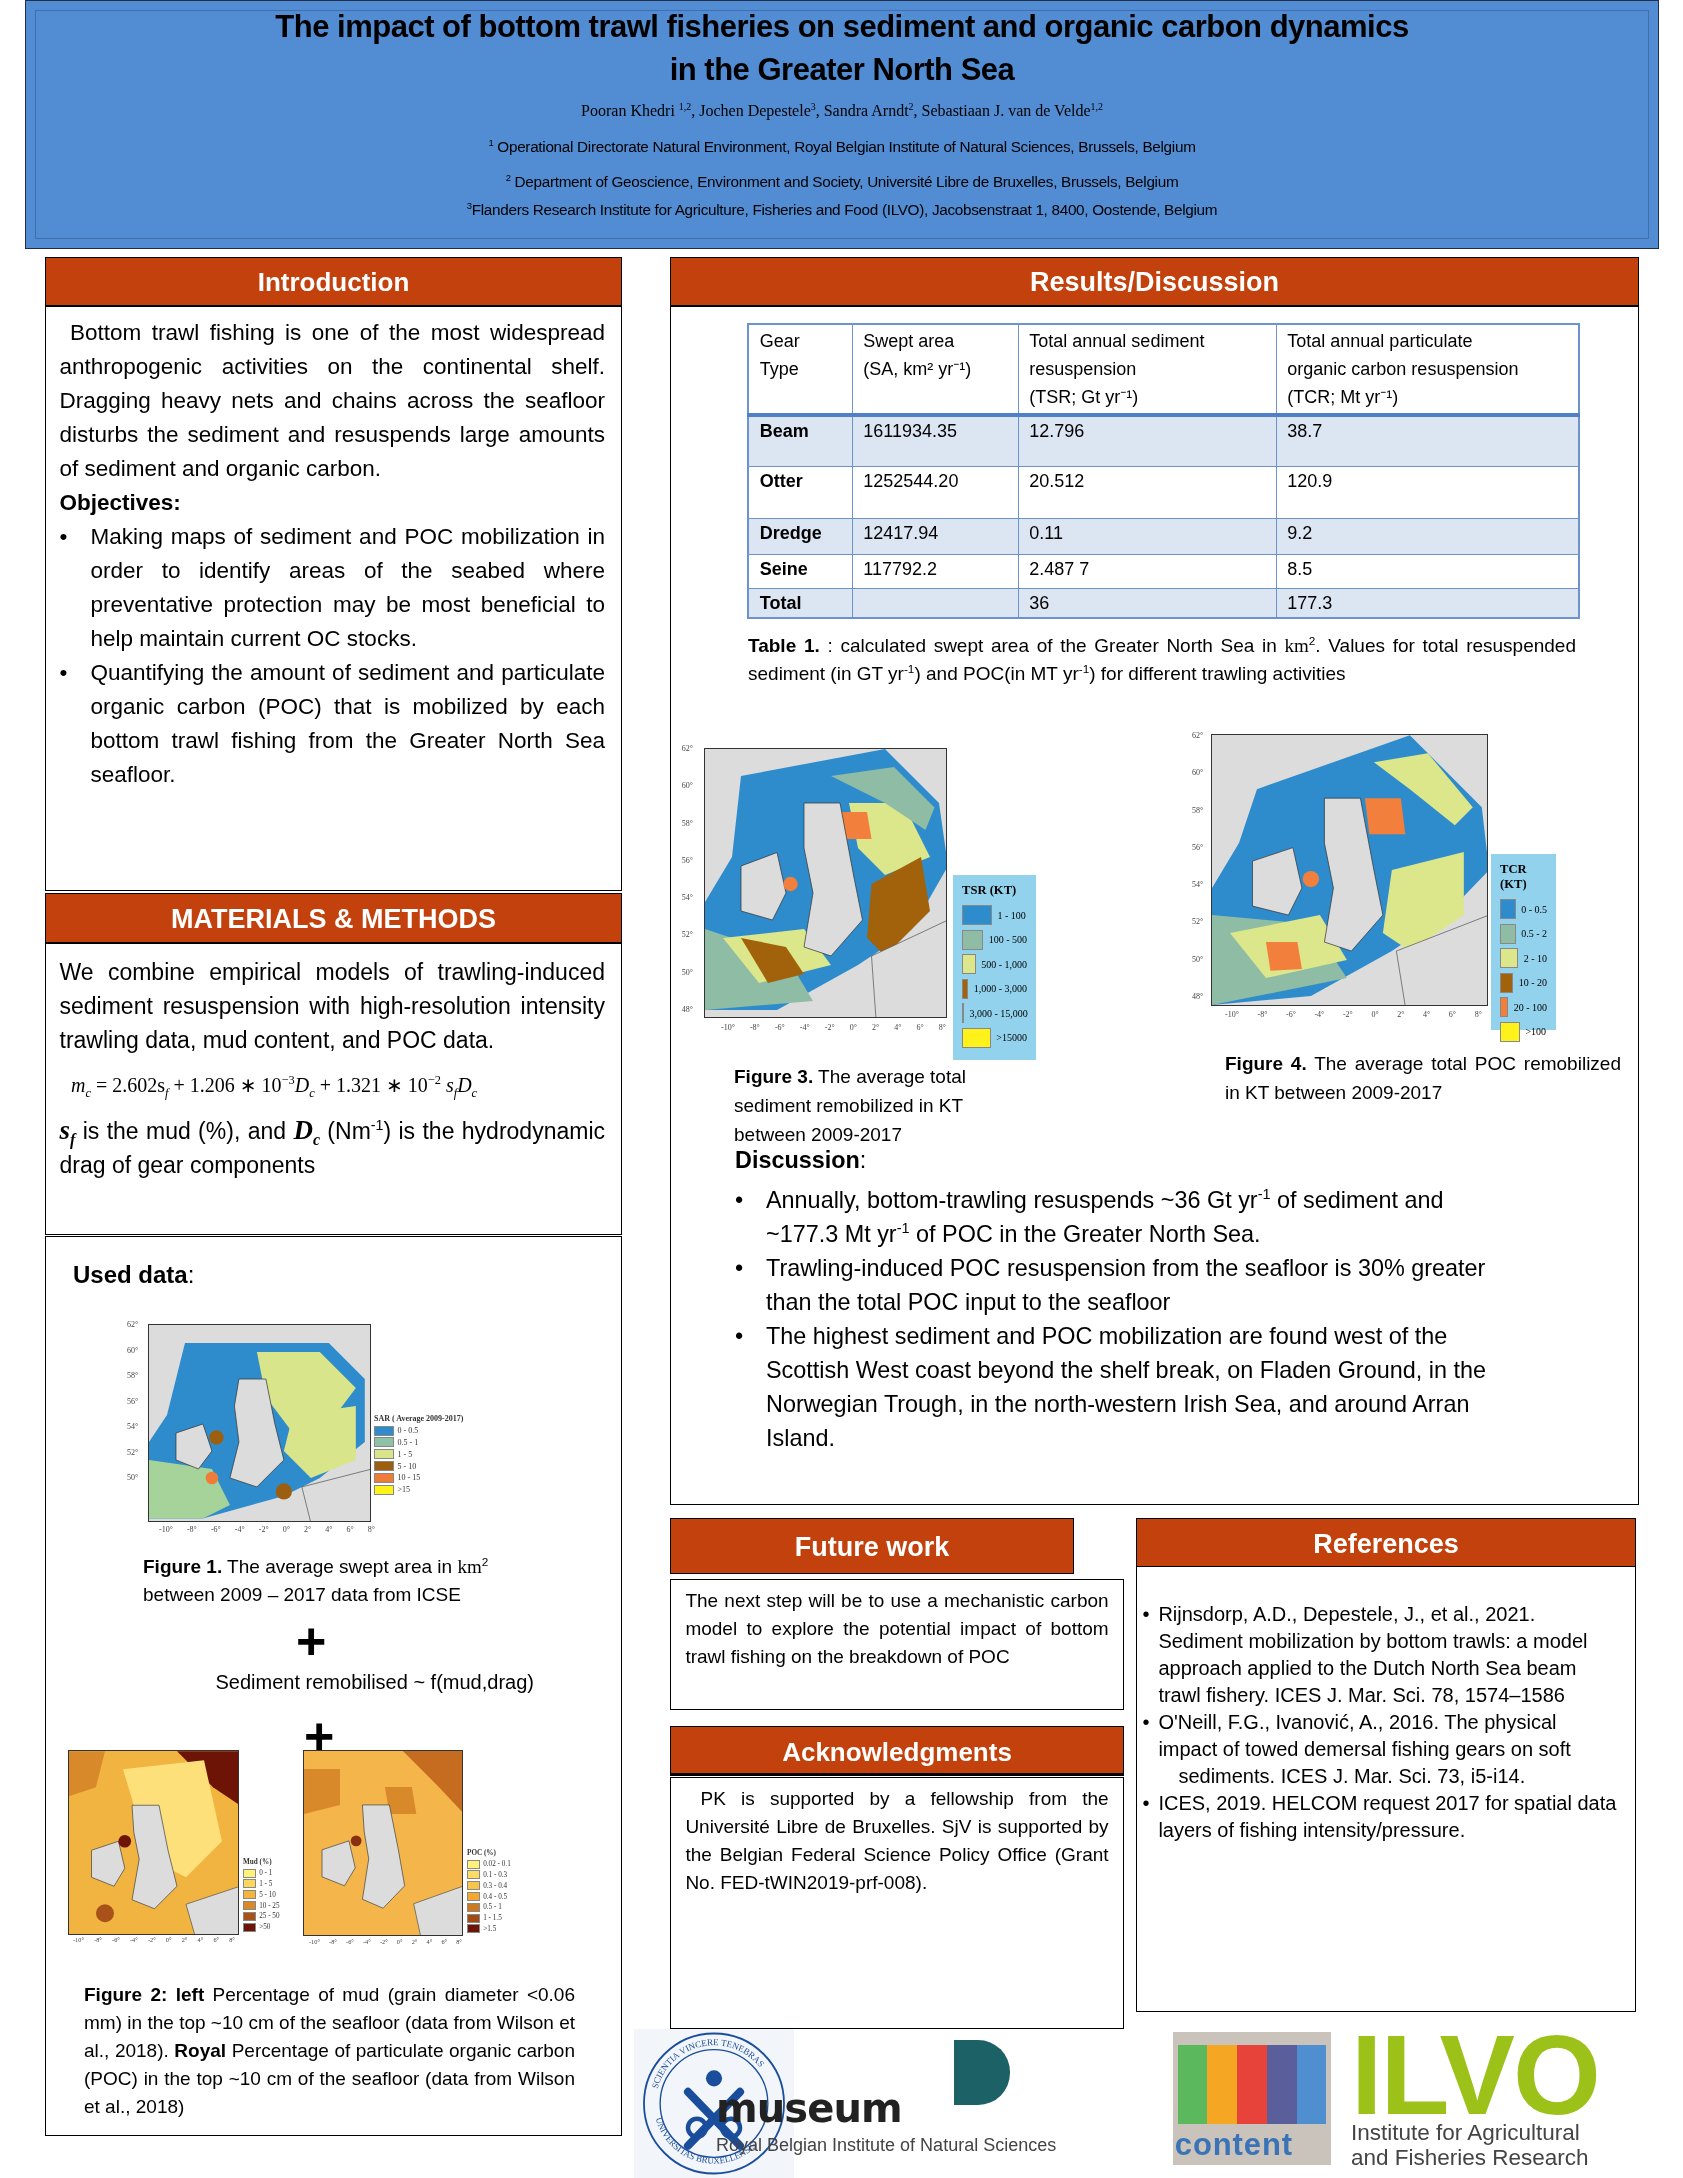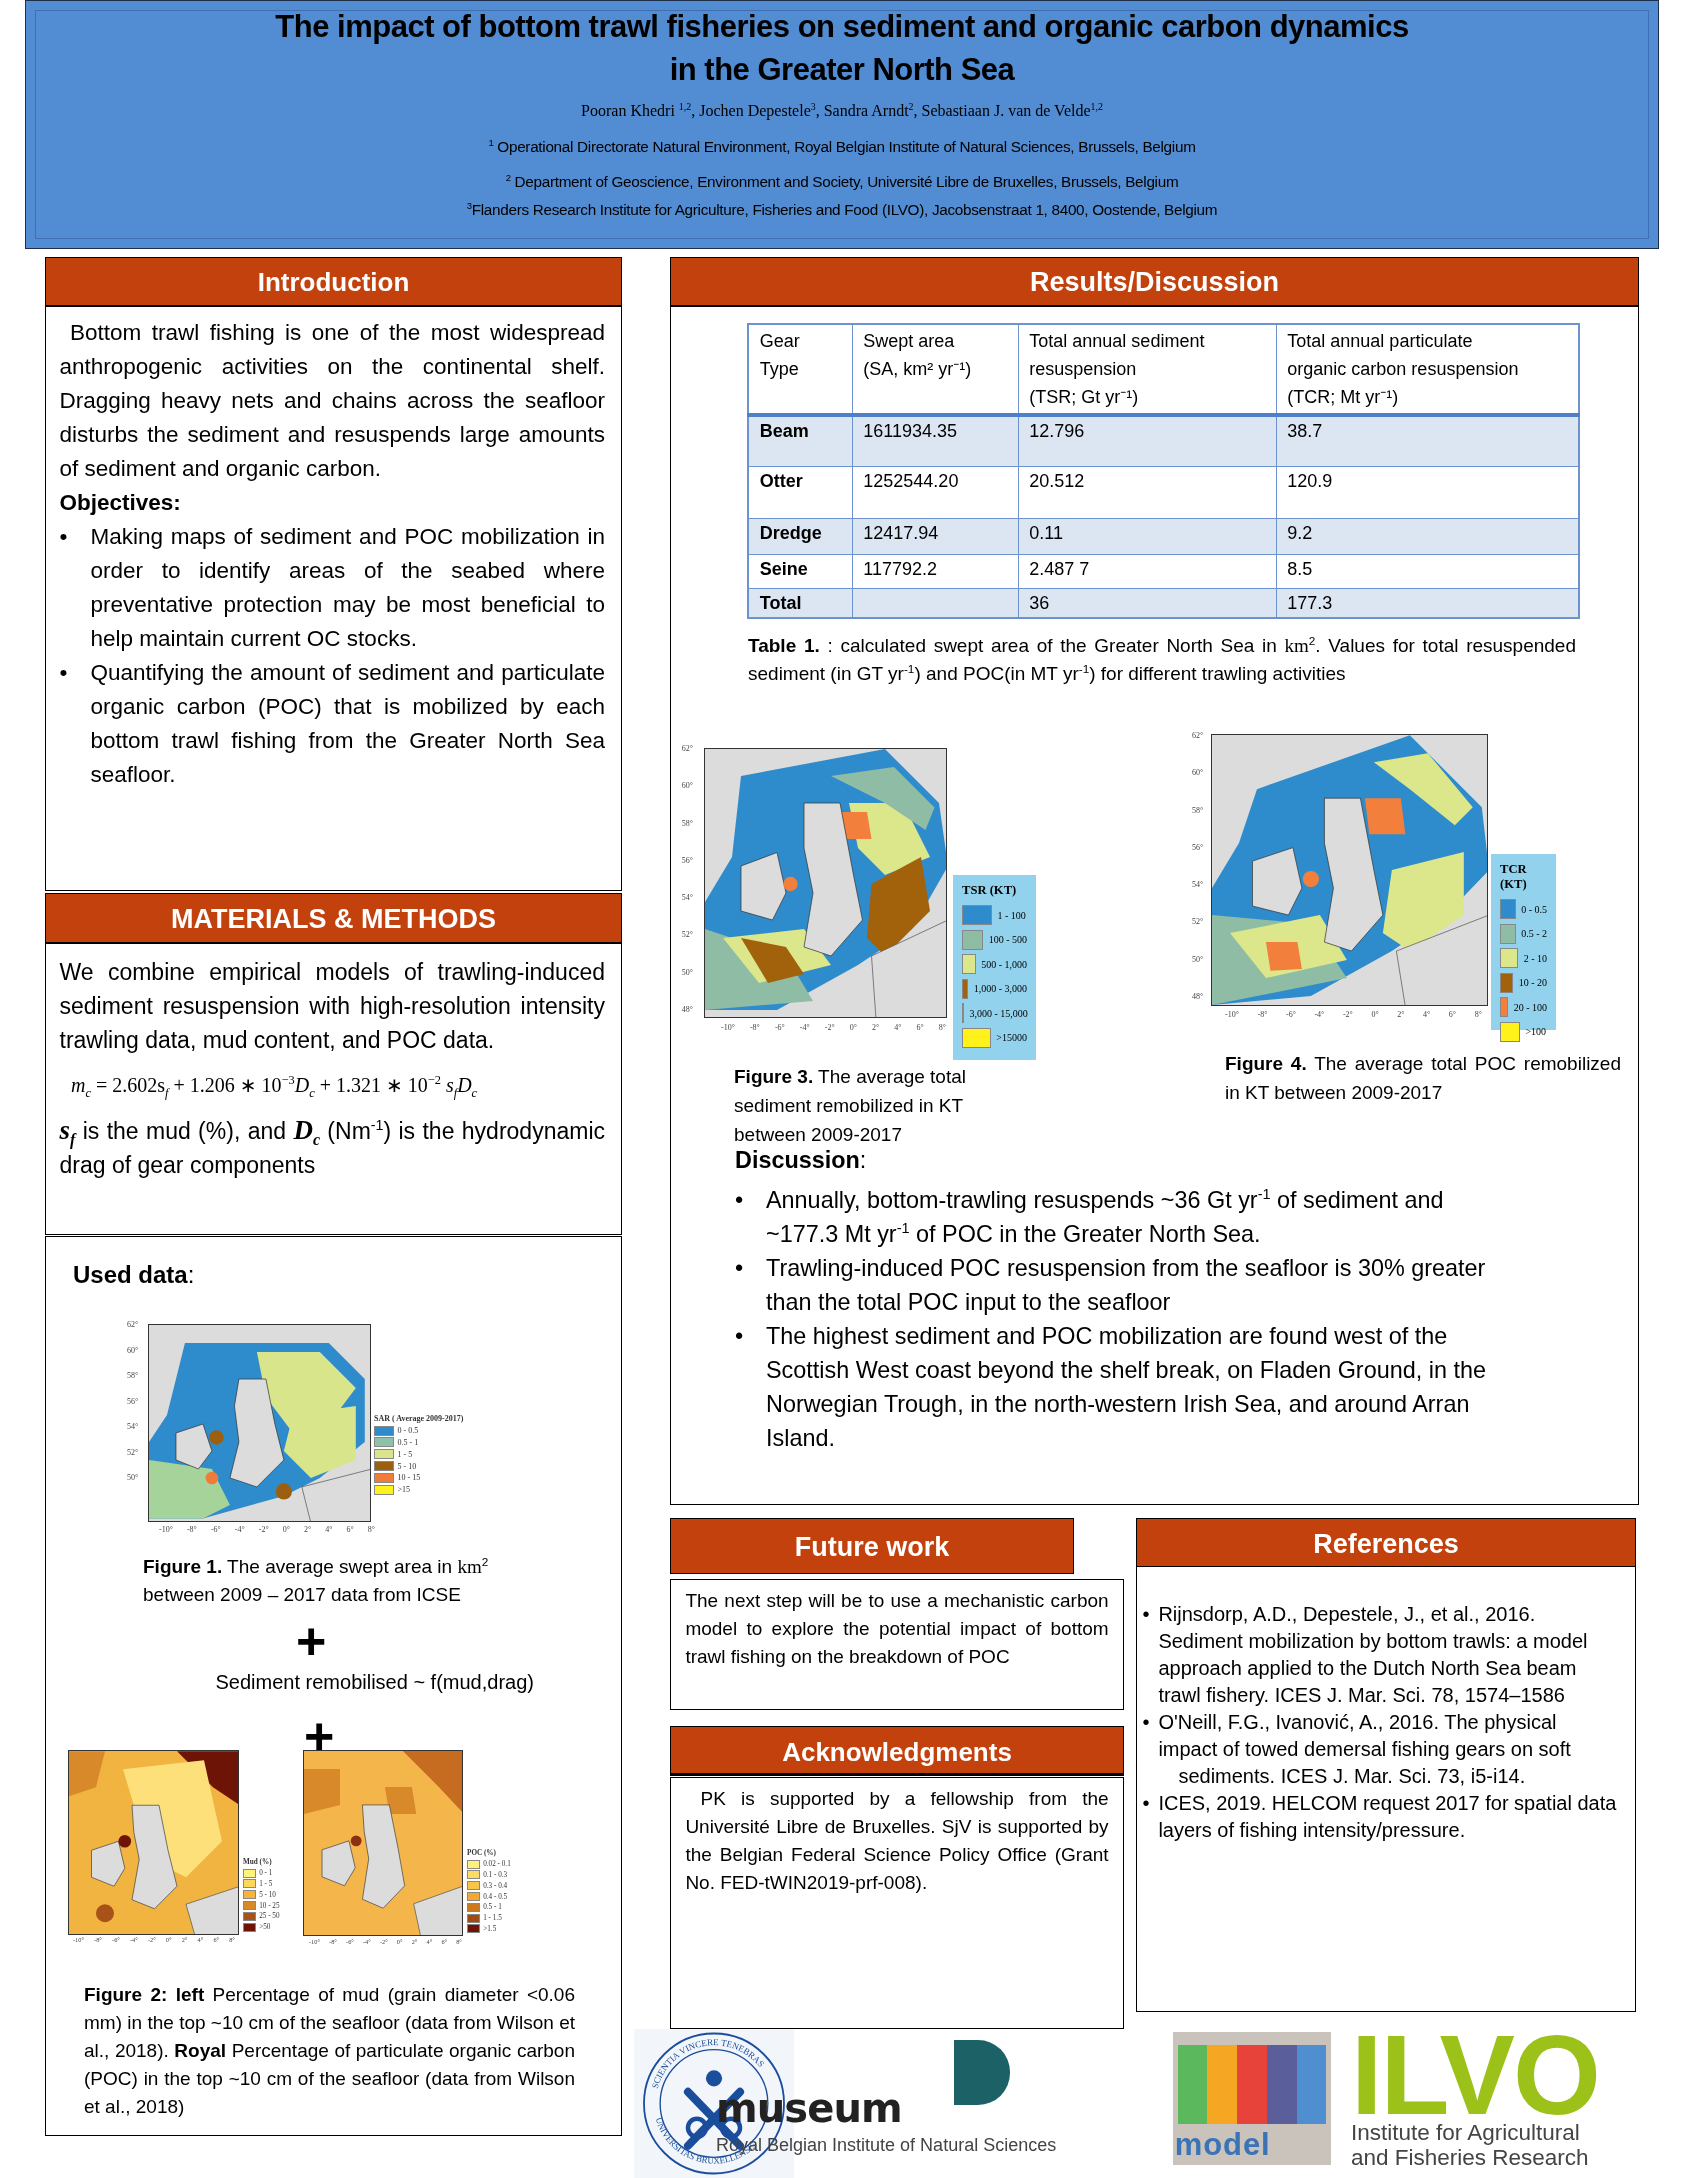--- a/index.html
+++ b/index.html
@@ -528,21 +528,21 @@
 
 <div class="abs sec-head small-head" id="fw-head">Future work</div>
 <div class="abs box justify" id="fw-body">The next step will be to use a mechanistic carbon model to explore the potential impact of bottom trawl fishing on the breakdown of POC</div>
 
 <div class="abs sec-head" id="ack-head" style="border:1.8px solid #000; border-bottom:3.6px solid #000;">Acknowledgments</div>
 <div class="abs box justify" id="ack-body">&nbsp;<span>PK is supported by a fellowship from the Université Libre de Bruxelles. SjV is supported by the Belgian Federal Science Policy Office (Grant No. FED-tWIN2019-prf-008).</span></div>
 
 <div class="abs sec-head" id="ref-head" style="border:1.8px solid #000;">References</div>
 <div class="abs box" id="ref-body">
   <ul style="list-style:none">
-    <li><span>Rijnsdorp, A.D., Depestele, J., et al., 2016. Sediment mobilization by bottom trawls: a model</span><br><span>approach applied to the Dutch North Sea beam trawl fishery. ICES J. Mar. Sci. 78, 1574–1586</span></li>
+    <li><span>Rijnsdorp, A.D., Depestele, J., et al., 2021. Sediment mobilization by bottom trawls: a model</span><br><span>approach applied to the Dutch North Sea beam trawl fishery. ICES J. Mar. Sci. 78, 1574–1586</span></li>
     <li><span>O'Neill, F.G., Ivanović, A., 2016. The physical impact of towed demersal fishing gears on soft</span><br><span class="ref-indent">sediments. ICES J. Mar. Sci. 73, i5-i14.</span></li>
     <li><span>ICES, 2019. HELCOM request 2017 for spatial data layers of fishing intensity/pressure.</span></li>
   </ul>
 </div>
 
 <div class="logo" id="ulb">
   <svg width="160" height="149" viewBox="0 0 178 166">
     <circle cx="89" cy="83" r="78" fill="none" stroke="#1a4d9c" stroke-width="2"></circle>
     <circle cx="89" cy="83" r="60" fill="none" stroke="#1a4d9c" stroke-width="1.5"></circle>
     <path id="arcTop" d="M24 83 A65 65 0 0 1 154 83" fill="none"></path>
@@ -559,20 +559,20 @@
 <div class="logo" id="museum-word">museum</div>
 <div class="logo" id="museum-sub">Royal Belgian Institute of Natural Sciences</div>
 <div class="logo" id="belspo">
   <div class="bars">
     <span style="background: rgb(92, 184, 92);"></span>
     <span style="background: rgb(245, 166, 35);"></span>
     <span style="background: rgb(232, 67, 58);"></span>
     <span style="background: rgb(90, 95, 156);"></span>
     <span style="background: rgb(79, 143, 208);"></span>
   </div>
-  <div class="word">model</div>
+  <div class="word">content</div>
 </div>
 <div class="logo" id="ilvo">ILVO</div>
 <div class="logo" id="ilvo-sub">
   <div>Institute for Agricultural</div>
   <div>and Fisheries Research</div>
 </div>
 
 
 </body></html>

